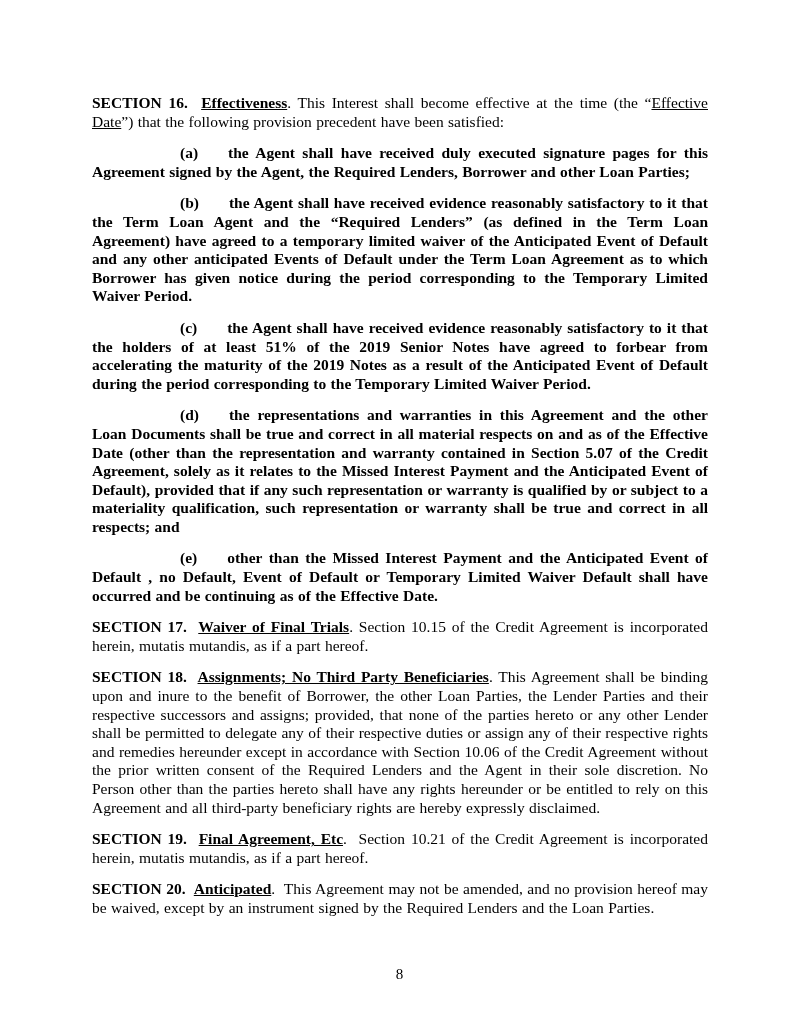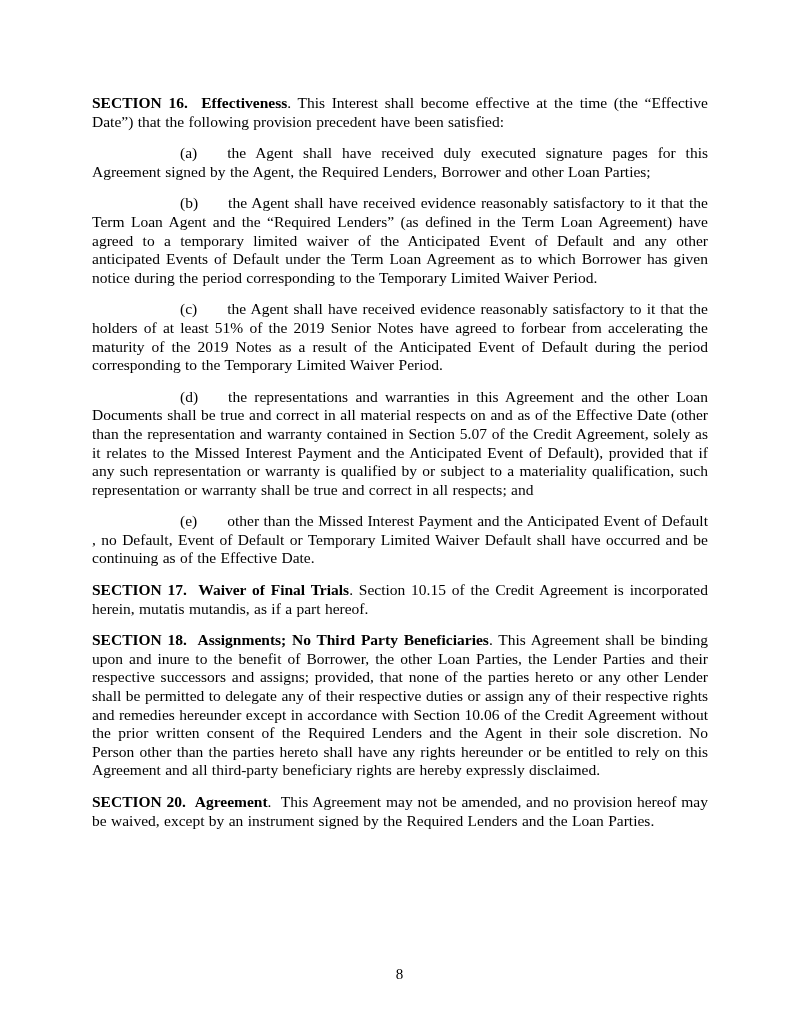--- a/index.html
+++ b/index.html
@@ -20,24 +20,24 @@
     top: 94px;
     width: 616px;
   }
   p.para {
     font-size: 15.5px;
     line-height: 18.6px;
     text-align: justify;
     margin: 0 0 13px 0;
     word-spacing: 0.5px;
   }
-  p.para.indented { text-indent: 88px; }
+  p.para.indented { text-indent: 88px; font-weight: bold; }
   p.para.justify-last { text-align-last: justify; }
   .seg-bold { font-weight: bold; }
-  .seg-underline { }
+  .seg-underline { text-decoration: underline; }
   .seg-tab { display: inline-block; width: 30px; }
   .page-footer {
     position: absolute;
     top: 966px;
     left: 0;
     width: 100%;
     text-align: center;
     font-size: 15px;
     color: #000000;
   }
@@ -48,16 +48,17 @@
 <div class="page">
   <div class="content">
       <p class="para"><span class="seg-bold">SECTION 16.&nbsp; </span><span class="seg-bold seg-underline">Effectiveness</span><span class="">. This Interest shall become effective at the time (the “</span><span class="seg-underline">Effective Date</span><span class="">”) that the following provision precedent have been satisfied:</span></p>
       <p class="para indented"><span class="">(a)</span><span class="seg-tab"></span><span class="">the Agent shall have received duly executed signature pages for this Agreement signed by the Agent, the Required Lenders, Borrower and other Loan Parties;</span></p>
       <p class="para indented"><span class="">(b)</span><span class="seg-tab"></span><span class="">the Agent shall have received evidence reasonably satisfactory to it that the Term Loan Agent and the “Required Lenders” (as defined in the Term Loan Agreement) have agreed to a temporary limited waiver of the Anticipated Event of Default and any other anticipated Events of Default under the Term Loan Agreement as to which Borrower has given notice during the period corresponding to the Temporary Limited Waiver Period.</span></p>
       <p class="para indented"><span class="">(c)</span><span class="seg-tab"></span><span class="">the Agent shall have received evidence reasonably satisfactory to it that the holders of at least 51% of the 2019 Senior Notes have agreed to forbear from accelerating the maturity of the 2019 Notes as a result of the Anticipated Event of Default during the period corresponding to the Temporary Limited Waiver Period.</span></p>
       <p class="para indented"><span class="">(d)</span><span class="seg-tab"></span><span class="">the representations and warranties in this Agreement and the other Loan Documents shall be true and correct in all material respects on and as of the Effective Date (other than the representation and warranty contained in Section 5.07 of the Credit Agreement, solely as it relates to the Missed Interest Payment and the Anticipated Event of Default), provided that if any such representation or warranty is qualified by or subject to a materiality qualification, such representation or warranty shall be true and correct in all respects; and</span></p>
       <p class="para indented"><span class="">(e)</span><span class="seg-tab"></span><span class="">other than the Missed Interest Payment and the Anticipated Event of Default , no Default, Event of Default or Temporary Limited Waiver Default shall have occurred and be continuing as of the Effective Date.</span></p>
       <p class="para"><span class="seg-bold">SECTION 17.&nbsp; </span><span class="seg-bold seg-underline">Waiver of Final Trials</span><span class="">. Section 10.15 of the Credit Agreement is incorporated herein, mutatis mutandis, as if a part hereof.</span></p>
       <p class="para"><span class="seg-bold">SECTION 18.&nbsp; </span><span class="seg-bold seg-underline">Assignments; No Third Party Beneficiaries</span><span class="">. This Agreement shall be binding upon and inure to the benefit of Borrower, the other Loan Parties, the Lender Parties and their respective successors and assigns; provided, that none of the parties hereto or any other Lender shall be permitted to delegate any of their respective duties or assign any of their respective rights and remedies hereunder except in accordance with Section 10.06 of the Credit Agreement without the prior written consent of the Required Lenders and the Agent in their sole discretion. No Person other than the parties hereto shall have any rights hereunder or be entitled to rely on this Agreement and all third-party beneficiary rights are hereby expressly disclaimed.</span></p>
-      <p class="para"><span class="seg-bold">SECTION 20.&nbsp; </span><span class="seg-bold seg-underline">Agreement</span><span class="">.&nbsp; This Agreement may not be amended, and no provision hereof may be waived, except by an instrument signed by the Required Lenders and the Loan Parties.</span></p>
+      <p class="para"><span class="seg-bold">SECTION 19.&nbsp; </span><span class="seg-bold seg-underline">Final Agreement, Etc</span><span class="">.&nbsp; Section 10.21 of the Credit Agreement is incorporated herein, mutatis mutandis, as if a part hereof.</span></p>
+      <p class="para"><span class="seg-bold">SECTION 20.&nbsp; </span><span class="seg-bold seg-underline">Anticipated</span><span class="">.&nbsp; This Agreement may not be amended, and no provision hereof may be waived, except by an instrument signed by the Required Lenders and the Loan Parties.</span></p>
     </div>
   <div class="page-footer">8</div>
 </div>
 
 </body></html>

